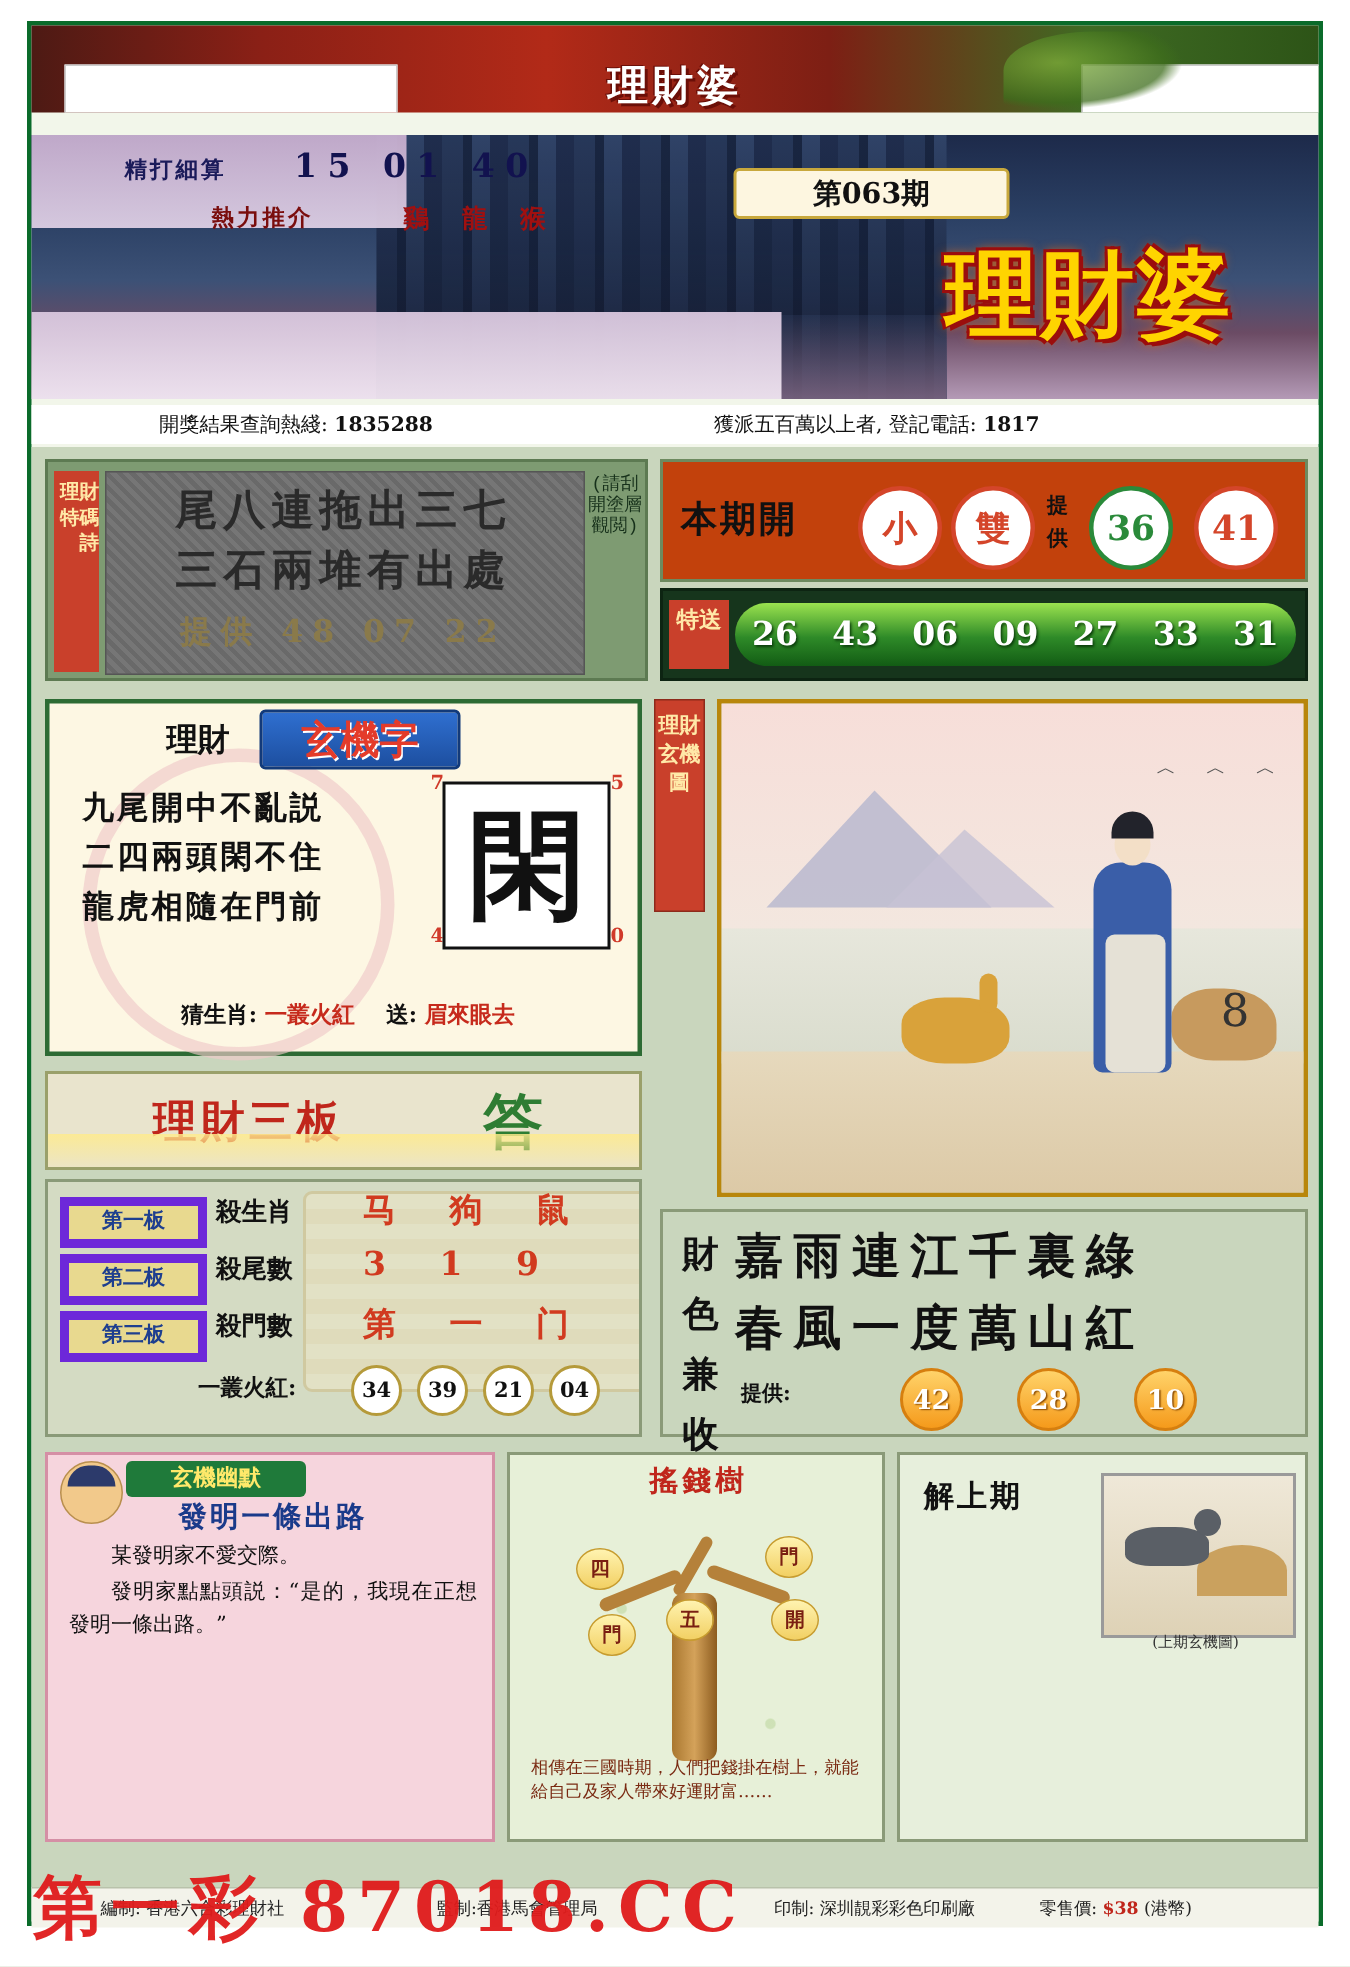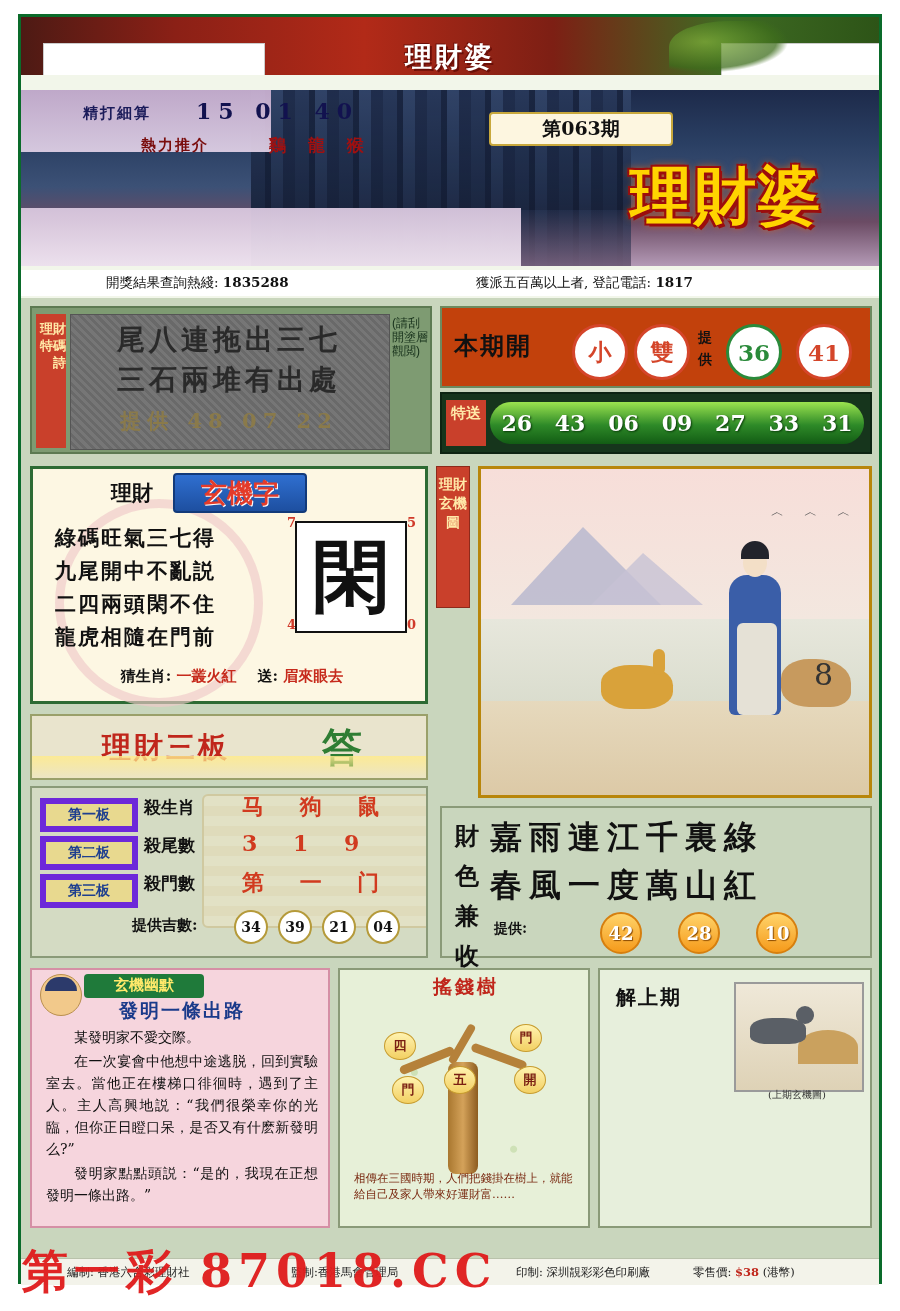--- a/index.html
+++ b/index.html
@@ -51,21 +51,21 @@
 
   
   .tema{position:absolute;left:30px;top:306px;width:402px;height:148px;background:#7e9b72;border:2px solid #5d7a52;box-sizing:border-box;}
   .tema-title{position:absolute;left:4px;top:6px;width:30px;height:134px;background:#c9402b;color:#ffe9a8;
     font-family:"DejaVu Serif",serif;font-weight:bold;font-size:13px;text-align:right;line-height:17px;padding-top:6px;box-sizing:border-box;}
   .tema-board{position:absolute;left:38px;top:6px;width:318px;height:134px;background:#6f6f6f;
     background-image:repeating-linear-gradient(45deg,rgba(255,255,255,.05) 0 3px,rgba(0,0,0,.05) 3px 6px);border:1px solid #555;}
   .tema-l1{position:absolute;left:8px;top:6px;width:300px;text-align:center;font-family:"DejaVu Serif",serif;font-size:28px;font-weight:bold;color:#2a2a2a;letter-spacing:4px;}
   .tema-l2{position:absolute;left:8px;top:46px;width:300px;text-align:center;font-family:"DejaVu Serif",serif;font-size:28px;font-weight:bold;color:#2a2a2a;letter-spacing:4px;}
   .tema-l3{position:absolute;left:8px;top:92px;width:300px;text-align:center;font-family:"DejaVu Serif",serif;font-size:21px;font-weight:bold;color:#8a7a4a;letter-spacing:6px;}
-  .tema-side{position:absolute;left:360px;top:8px;width:36px;height:130px;font-family:Liberation Sans, sans-serif;font-size:12px;color:#16301a;line-height:14px;text-align:left;}
+  .tema-side{position:absolute;left:360px;top:8px;width:36px;height:130px;font-family:Liberation Mono, monospace;font-size:12px;color:#16301a;line-height:14px;text-align:center;}
 
   
   .kai{position:absolute;left:440px;top:306px;width:432px;height:82px;background:#c2410c;border:2px solid #6d8a5f;box-sizing:border-box;}
   .kai-label{position:absolute;left:12px;top:22px;font-family:"DejaVu Serif",serif;font-size:24px;font-weight:bold;color:#111;letter-spacing:2px;}
   .ball{border-radius:50%;display:flex;align-items:center;justify-content:center;font-family:"DejaVu Serif",serif;font-weight:bold;}
   .kb{position:absolute;top:16px;width:50px;height:50px;background:#fff;border:3px solid #d4452a;color:#d4452a;font-size:23px;}
   .kb.green{border-color:#2a8a3a;color:#2a8a3a;}
   .kai-ti{position:absolute;left:250px;top:18px;width:26px;font-family:"DejaVu Serif",serif;font-size:14px;font-weight:bold;color:#111;line-height:22px;text-align:center;}
 
   
@@ -243,21 +243,20 @@
       <span class="ts-num">33</span>
       <span class="ts-num">31</span>
     </div>
   </div>
 
   <div class="xuanji">
     <div class="xj-ring"></div>
     <div class="xj-head1">理財</div>
     <div class="xj-head2">玄機字</div>
     <div class="xj-poem">
-      <div>綠碼旺氣三七得</div>
       <div>九尾開中不亂説</div>
       <div>二四兩頭閑不住</div>
       <div>龍虎相隨在門前</div>
     </div>
     <div class="xj-c" style="left:254px;top:46px;">7</div>
     <div class="xj-c" style="left:374px;top:46px;">5</div>
     <div class="xj-c" style="left:254px;top:148px;">4</div>
     <div class="xj-c" style="left:374px;top:148px;">0</div>
     <div class="xj-bigbox">閑</div>
     <div class="xj-foot">
@@ -302,21 +301,21 @@
     <div class="bp-val" style="top:4px;">马 狗 鼠</div>
 
     <div class="bp-tag" style="top:48px;">第二板</div>
     <div class="bp-lbl" style="top:46px;">殺尾數</div>
     <div class="bp-val" style="top:42px;">3 1 9</div>
 
     <div class="bp-tag" style="top:86px;">第三板</div>
     <div class="bp-lbl" style="top:84px;">殺門數</div>
     <div class="bp-val" style="top:80px;">第 一 门</div>
 
-    <div class="bp-prov">提供吉數:</div>
+    <div class="bp-prov">一叢火紅:</div>
     <div class="bp-ball" style="left:202px;">34</div>
     <div class="bp-ball" style="left:246px;">39</div>
     <div class="bp-ball" style="left:290px;">21</div>
     <div class="bp-ball" style="left:334px;">04</div>
   </div>
 
   <div class="caise">
     <div class="cs-col">財<br>色<br>兼<br>收</div>
     <div class="cs-l1">嘉雨連江千裏綠</div>
     <div class="cs-l2">春風一度萬山紅</div>
@@ -325,21 +324,20 @@
     <div class="cs-ball" style="left:236px;">28</div>
     <div class="cs-ball" style="left:314px;">10</div>
   </div>
 
   <div class="joke">
     <div class="joke-face"></div>
     <div class="joke-hdr" style="left:52px;">玄機幽默</div>
     <div class="joke-title">發明一條出路</div>
     <div class="joke-body">
       <p>某發明家不愛交際。</p>
-      <p>在一次宴會中他想中途逃脱，回到實驗室去。當他正在樓梯口徘徊時，遇到了主人。主人高興地説：“我們很榮幸你的光臨，但你正日瞪口呆，是否又有什麽新發明么?”</p>
       <p>發明家點點頭説：“是的，我現在正想發明一條出路。”</p>
     </div>
   </div>
 
   <div class="tree">
     <div class="tree-title">搖錢樹</div>
     <div class="branch" style="left:58px;top:86px;width:58px;height:9px;transform:rotate(-22deg);"></div>
     <div class="branch" style="left:130px;top:82px;width:58px;height:9px;transform:rotate(20deg);"></div>
     <div class="branch" style="left:100px;top:70px;width:44px;height:8px;transform:rotate(-60deg);"></div>
     <div class="trunk"></div>

